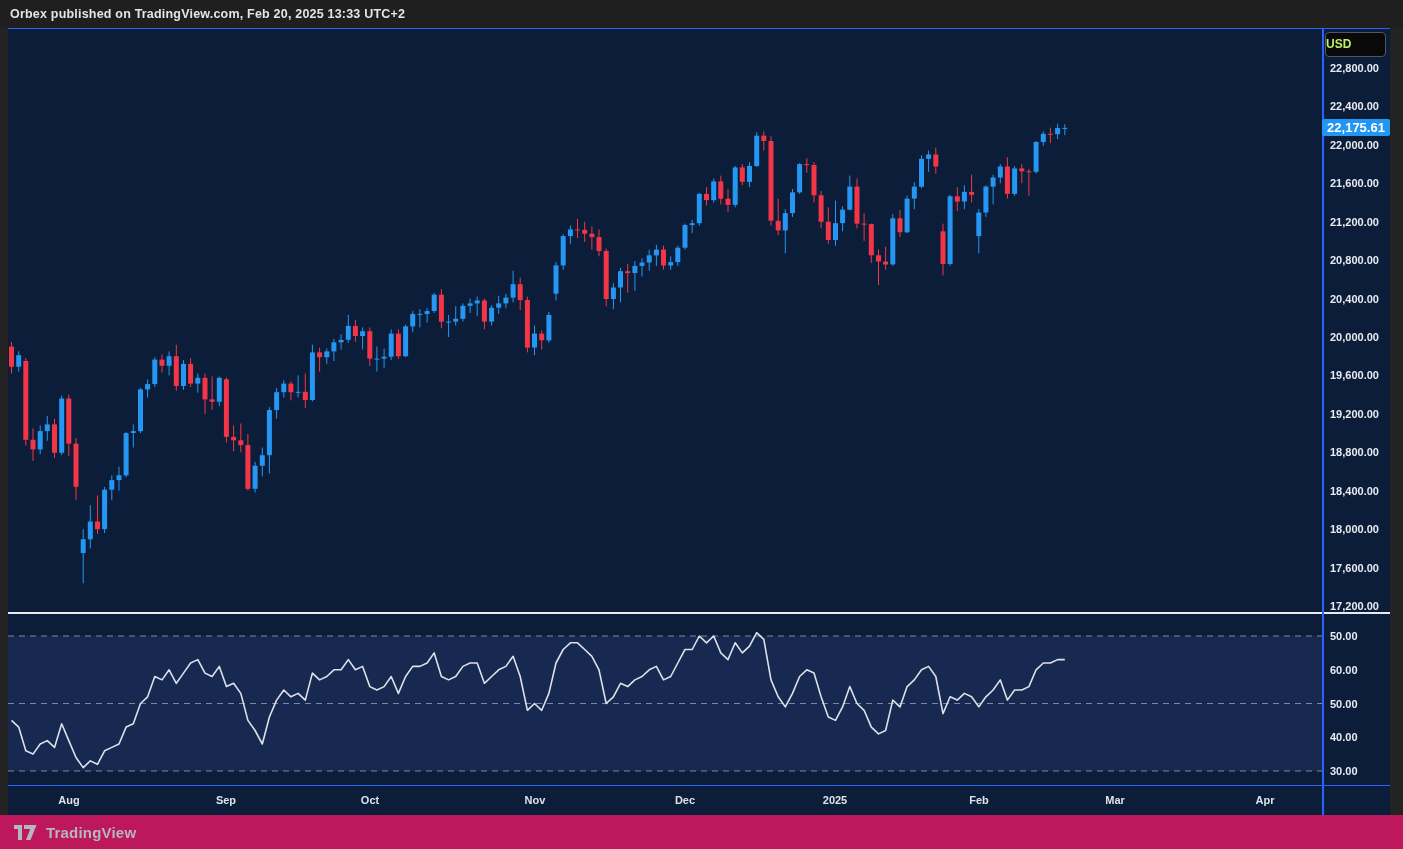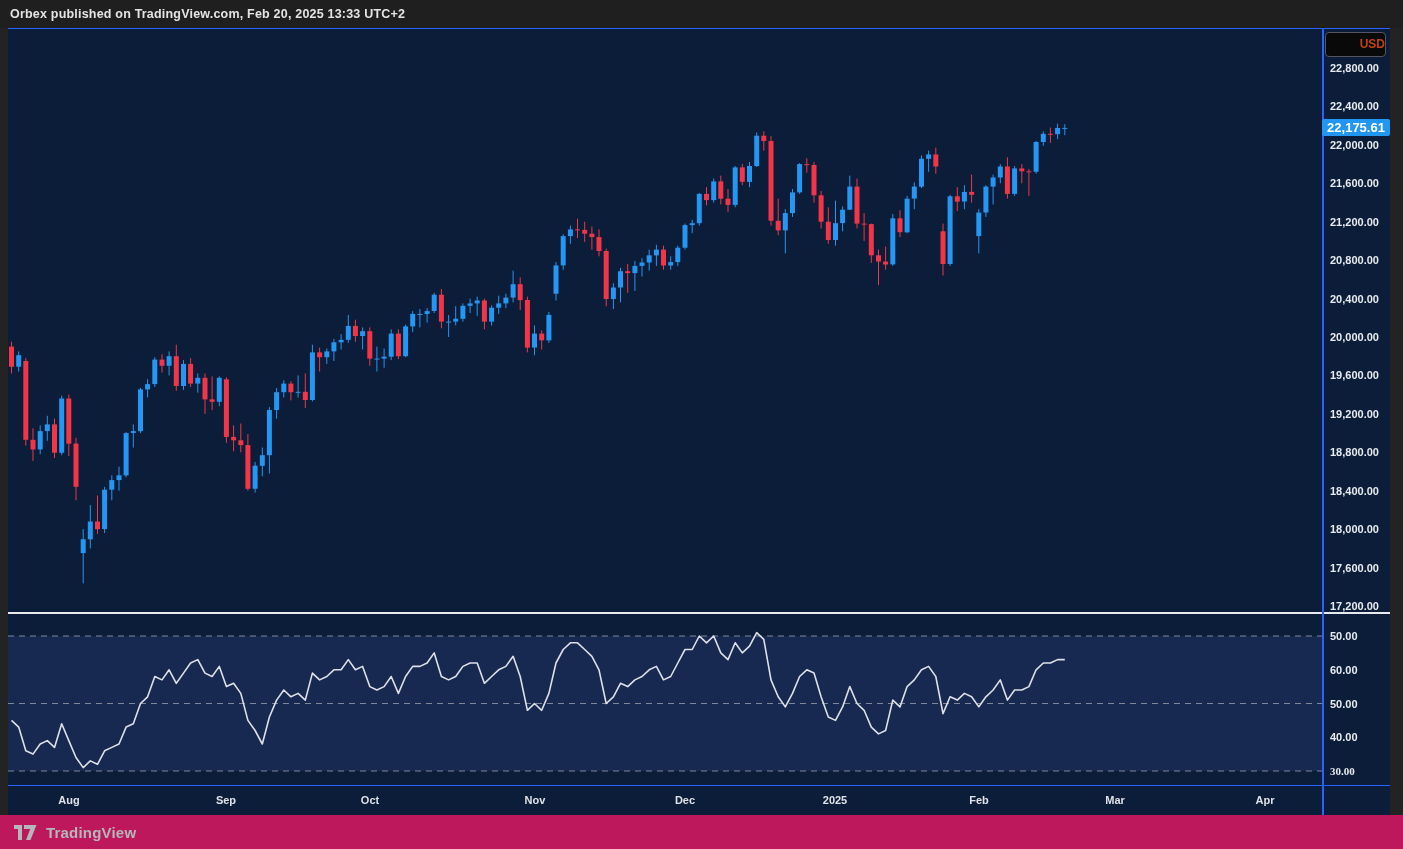--- a/index.html
+++ b/index.html
@@ -11,21 +11,21 @@
   #price-svg{position:absolute;left:8px;top:0;}
   #rsi-svg{position:absolute;left:8px;top:586px;}
   #sep{position:absolute;left:8px;top:584px;width:1382px;height:2px;background:#e8eaf0;}
   #topline{position:absolute;left:8px;top:0;width:1382px;height:1px;background:#2962ff;}
   #axline{position:absolute;left:1322px;top:0;width:2px;height:787px;background:#2962ff;}
   #timeband{position:absolute;left:8px;top:757px;width:1382px;height:30px;background:#0b1d38;
             border-top:1px solid #2962ff;box-sizing:border-box;}
   .tick{position:absolute;top:0;transform:translateX(-50%);line-height:29px;font-size:11px;font-weight:700;color:#dfe2e8;}
   .ylab{position:absolute;left:1330px;height:14px;line-height:14px;font-size:11px;font-weight:700;color:#e8ebf0;}
   #usd-btn{position:absolute;left:1325px;top:4px;width:61px;height:25px;background:#090909;border:1px solid #53565e;
-           border-radius:4px;color:#c2410c;font-size:12px;font-weight:700;text-align:right;line-height:23px;box-sizing:border-box;cursor:pointer;}
+           border-radius:4px;color:#bef264;font-size:12px;font-weight:700;text-align:left;line-height:23px;box-sizing:border-box;cursor:pointer;}
   #price-tag{position:absolute;left:1322px;width:68px;height:17px;background:#2196f3;color:#fff;font-size:13px;
              font-weight:700;text-align:center;line-height:17px;border-radius:2px;}
   #lstrip{position:absolute;left:0;top:0;width:8px;height:787px;background:#232323;}
   #rstrip{position:absolute;left:1390px;top:0;width:13px;height:787px;background:#232323;}
   #footer{position:absolute;left:0;top:815px;width:100%;height:34px;background:#be185d;display:flex;
           align-items:center;padding-left:14px;box-sizing:border-box;gap:9px;}
   #footer .brand{color:#b4b7bc;font-size:15px;font-weight:700;letter-spacing:.2px;}
 </style>
 </head>
 <body>
@@ -375,21 +375,21 @@
         <div class="ylab" style="top: 379px;">19,200.00</div>
         <div class="ylab" style="top: 417px;">18,800.00</div>
         <div class="ylab" style="top: 456px;">18,400.00</div>
         <div class="ylab" style="top: 494px;">18,000.00</div>
         <div class="ylab" style="top: 533px;">17,600.00</div>
         <div class="ylab" style="top: 571px;">17,200.00</div>
         <div class="ylab" style="top: 601px;">50.00</div>
         <div class="ylab" style="top: 635px;">60.00</div>
         <div class="ylab" style="top: 669px;">50.00</div>
         <div class="ylab" style="top: 702px; text-align: center;">40.00</div>
-        <div class="ylab" style="top: 736px; font-family: Liberation Serif, serif;">30.00</div>
+        <div class="ylab" style="top: 736px;">30.00</div>
       </div>
 
     <div id="usd-btn">
       <span>USD</span>
     </div>
 
     <div id="price-tag" style="top: 91px;">
       <span>22,175.61</span>
     </div>
 

